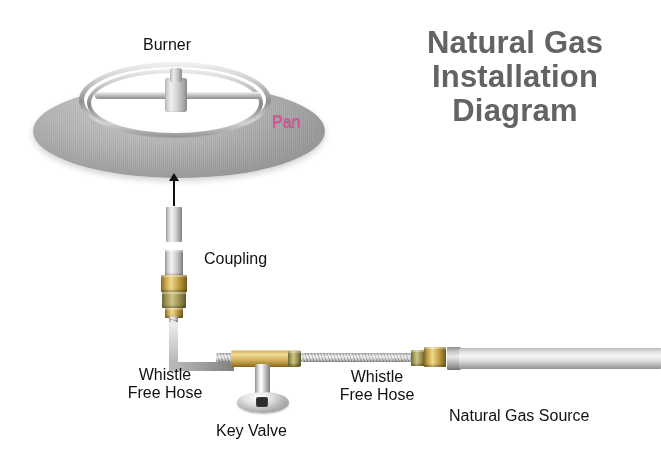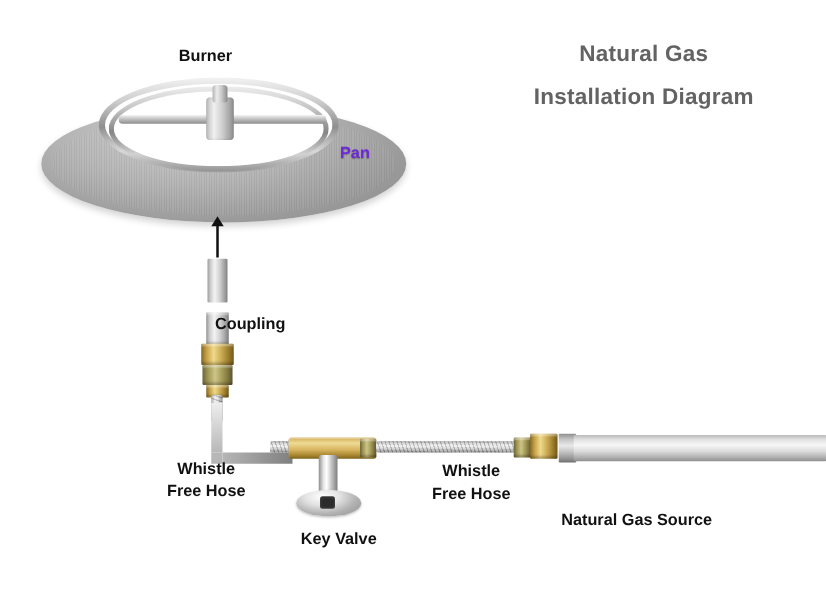--- a/index.html
+++ b/index.html
@@ -21,36 +21,36 @@
 
   
   .title {
     position: absolute;
     left: 380px;
     top: 26px;
     width: 270px;
     text-align: center;
     color: #636363;
     font-weight: bold;
-    font-size: 18px;
+    font-size: 31px;
     line-height: 34px;
     letter-spacing: .2px;
   }
 
   
   .lbl {
     position: absolute;
     color: #111111;
-    font-weight: bold;
-    font-size: 13px;
+    font-weight: normal;
+    font-size: 16px;
     line-height: 18px;
     white-space: pre-line;
   }
   .lbl-white {
-    color: #6d28d9;
+    color: #ec4899;
     text-shadow: 0 1px 1px rgba(60,60,60,.45);
   }
 
   
   .pan {
     position: absolute;
     left: 33px;
     top: 84px;
     width: 292px;
     height: 94px;
@@ -327,42 +327,42 @@
   </div>
 
   <div class="lbl" style="left:143px; top:36px;">Burner</div>
   <div class="lbl lbl-white" style="left:272px; top:113px;">Pan</div>
 
   <div class="arrow-up"></div>
 
   <div class="metal-steel" style="left:166px; top:207px; width:16px; height:35px;"></div>
 
   <div class="metal-steel hex-edge" style="left:165px; top:250px; width:18px; height:26px;"></div>
-  <div class="lbl" style="left:172px; top:250px;">Coupling</div>
+  <div class="lbl" style="left:204px; top:250px;">Coupling</div>
 
   <div class="metal-brass hex-edge" style="left:161px; top:275px; width:26px; height:17px;"></div>
 
   <div class="metal-olive hex-edge" style="left:162px; top:292px; width:24px; height:16px;"></div>
   <div class="metal-brass hex-edge" style="left:165px; top:308px; width:18px; height:10px;"></div>
 
   <div class="hose-vert" style="left:169px; top:316px; height:22px;"></div>
   <div class="hose-elbow" style="left:169px; top:322px;"></div>
   <div class="hose-straight" style="left:216px; top:353px; width:22px;"></div>
 
   <div class="lbl" style="left:119px; top:366px; text-align:center; width:92px;">Whistle
 Free Hose</div>
 
   <div class="metal-olive hex-edge" style="left:231px; top:351px; width:13px; height:15px;"></div>
   <div class="valve-body"></div>
   <div class="metal-olive hex-edge" style="left:288px; top:351px; width:13px; height:15px;"></div>
   <div class="valve-stem"></div>
   <div class="valve-plate"></div>
   <div class="valve-socket"></div>
 
-  <div class="lbl" style="left:216px; top:422px; text-align:center; width:110px;">Key Valve</div>
+  <div class="lbl" style="left:216px; top:422px; text-align:left; width:110px;">Key Valve</div>
 
   <div class="hose-straight" style="left:301px; top:353px; width:112px;"></div>
   <div class="metal-olive hex-edge" style="left:411px; top:350px; width:14px; height:16px;"></div>
   <div class="metal-brass hex-edge" style="left:424px; top:347px; width:22px; height:20px;"></div>
 
   <div class="lbl" style="left:329px; top:368px; text-align:center; width:96px;">Whistle
 Free Hose</div>
 
   <div class="gas-collar"></div>
   <div class="gas-pipe"></div>

